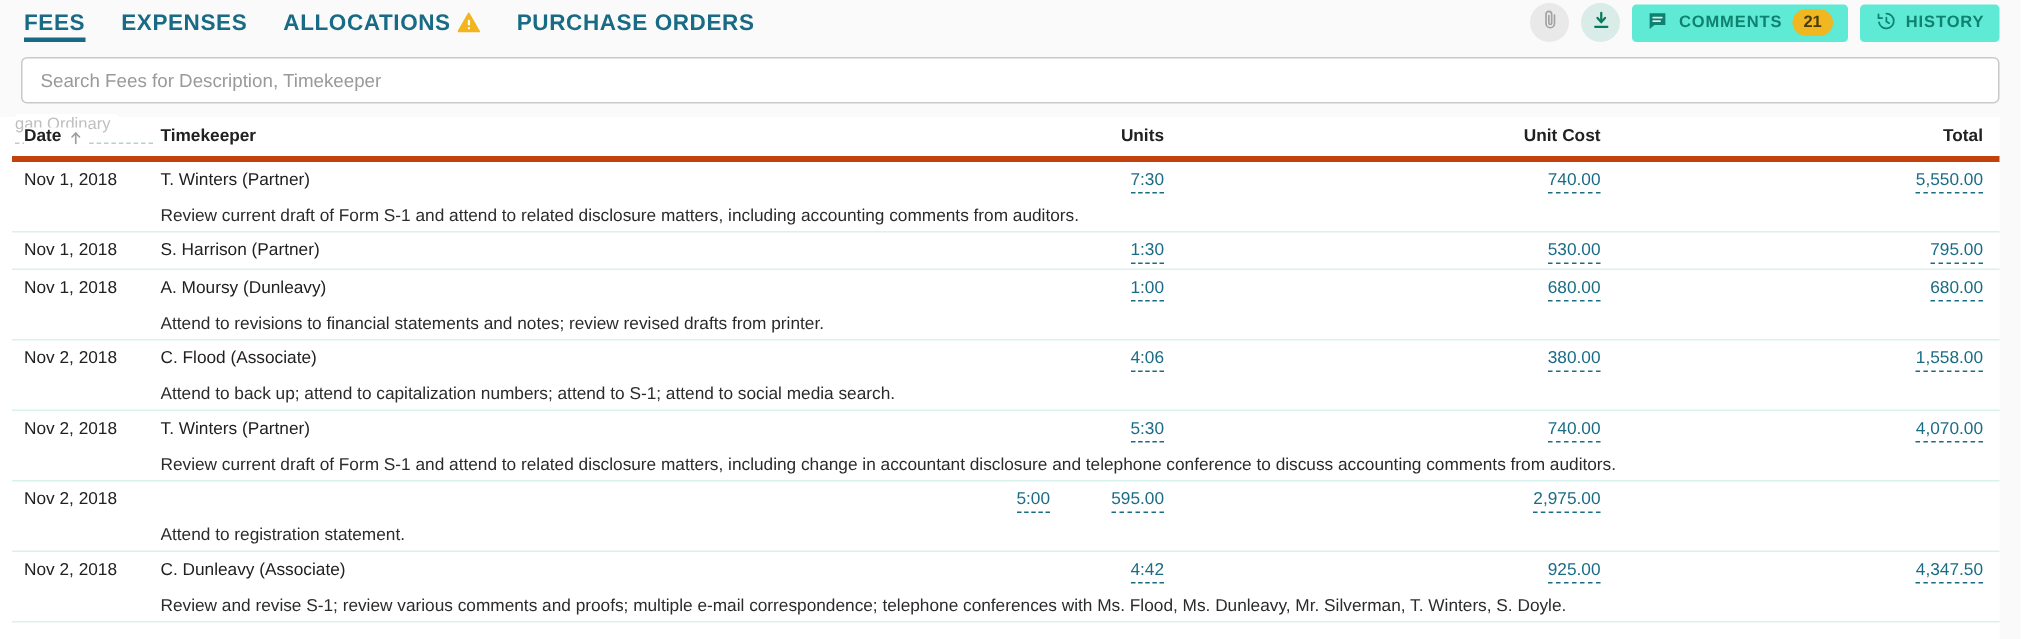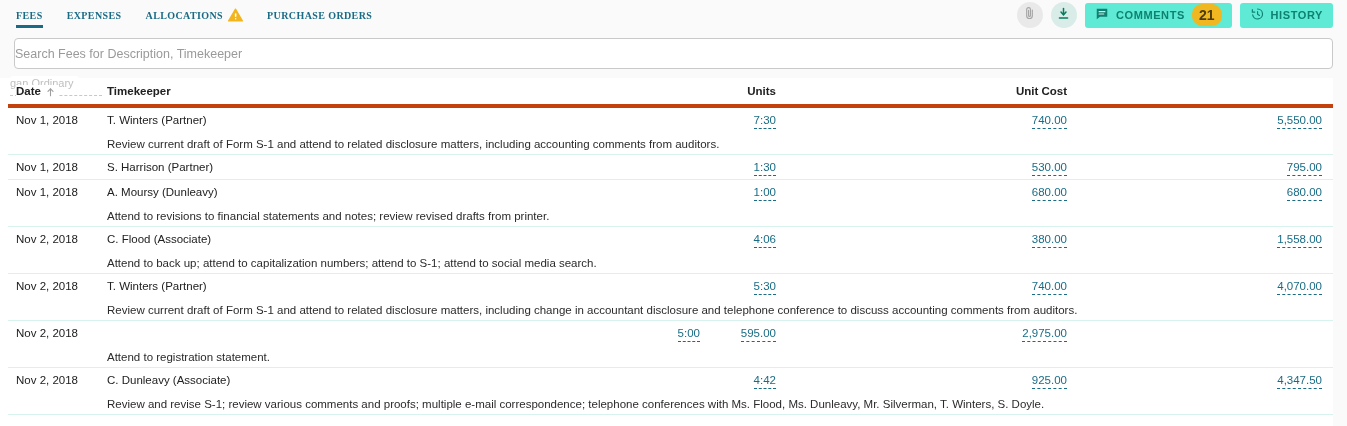--- a/index.html
+++ b/index.html
@@ -14,22 +14,22 @@
   
   .topbar {
     display: flex; justify-content: space-between; align-items: flex-start;
     height: 30px; padding: 0 14px 0 16px; flex: 0 0 auto;
   }
   .tabs { display: flex; gap: 24px; height: 28px; }
   .tab {
     display: flex; align-items: center; gap: 5px;
     padding: 9px 0 4px 0;
     border-bottom: 3px solid transparent;
-    font-size: 10px; font-weight: bold; letter-spacing: 0.4px;
-    color: #186a85; cursor: pointer; white-space: nowrap; font-family: Liberation Serif, serif;
+    font-size: 15px; font-weight: bold; letter-spacing: 0.4px;
+    color: #186a85; cursor: pointer; white-space: nowrap;
   }
   .tab.active { border-bottom-color: #186a85; }
   .warn-icon svg { display: block; }
 
   .toolbar { display: flex; align-items: center; gap: 8px; margin-top: 2px; }
   .icon-btn {
     width: 26px; height: 26px; border-radius: 50%;
     display: flex; align-items: center; justify-content: center;
     border: none; cursor: pointer;
   }
@@ -38,29 +38,29 @@
   .pill-btn {
     display: flex; align-items: center; gap: 7px;
     height: 25px; padding: 0 10px; border: none; border-radius: 3px;
     background: #5eead4; color: #0e8170;
     font-family: "Liberation Sans", sans-serif;
     font-size: 11px; font-weight: bold; letter-spacing: 0.6px; cursor: pointer;
   }
   .badge {
     background: #f0b720; color: #4a3b0a;
     border-radius: 10px; padding: 3px 7px;
-    font-size: 14px; font-weight: bold; letter-spacing: 0;
+    font-size: 11px; font-weight: bold; letter-spacing: 0;
   }
 
   
   .search-wrap { padding: 8px 14px 0 14px; flex: 0 0 auto; }
   .search-input {
     width: 100%; height: 31px;
     border: 1px solid #c9c9c9; border-radius: 4px;
-    padding: 0 0; font-size: 12.5px; background: #fff;
+    padding: 0 12px; font-size: 12.5px; background: #fff;
     font-family: "Liberation Sans", sans-serif; color: #333;
     outline: none;
   }
   .search-input::placeholder { color: #9a9a9a; }
 
   
   .table-card {
     background: #fff; width: 1333px; margin-top: 9px; flex: 1 1 auto;
     font-size: 11.5px;
   }
@@ -195,20 +195,21 @@
             <svg width="11" height="12" viewBox="0 0 24 24" fill="none" stroke="#9e9e9e" stroke-width="2.4" stroke-linecap="round" stroke-linejoin="round">
               <path d="M12 20V5"></path>
                 <path d="M6.5 10.5 12 5l5.5 5.5"></path>
             </svg>
           </span>
         </span>
       </div>
       <div>Timekeeper</div>
       <div class="th-right">Units</div>
       <div class="th-right">Unit Cost</div>
+      <div class="th-right">Total</div>
     </div>
 
     <div id="table-body">
   <div class="row grid-cols">
     <div>Nov 1, 2018</div>
     <div>T. Winters (Partner)</div>
     <div class="cell-right"><span class="editable">7:30</span></div>
     <div class="cell-right"><span class="editable">740.00</span></div>
     <div class="cell-right"><span class="editable">5,550.00</span></div>
     <div class="desc">Review current draft of Form S-1 and attend to related disclosure matters, including accounting comments from auditors.</div>

